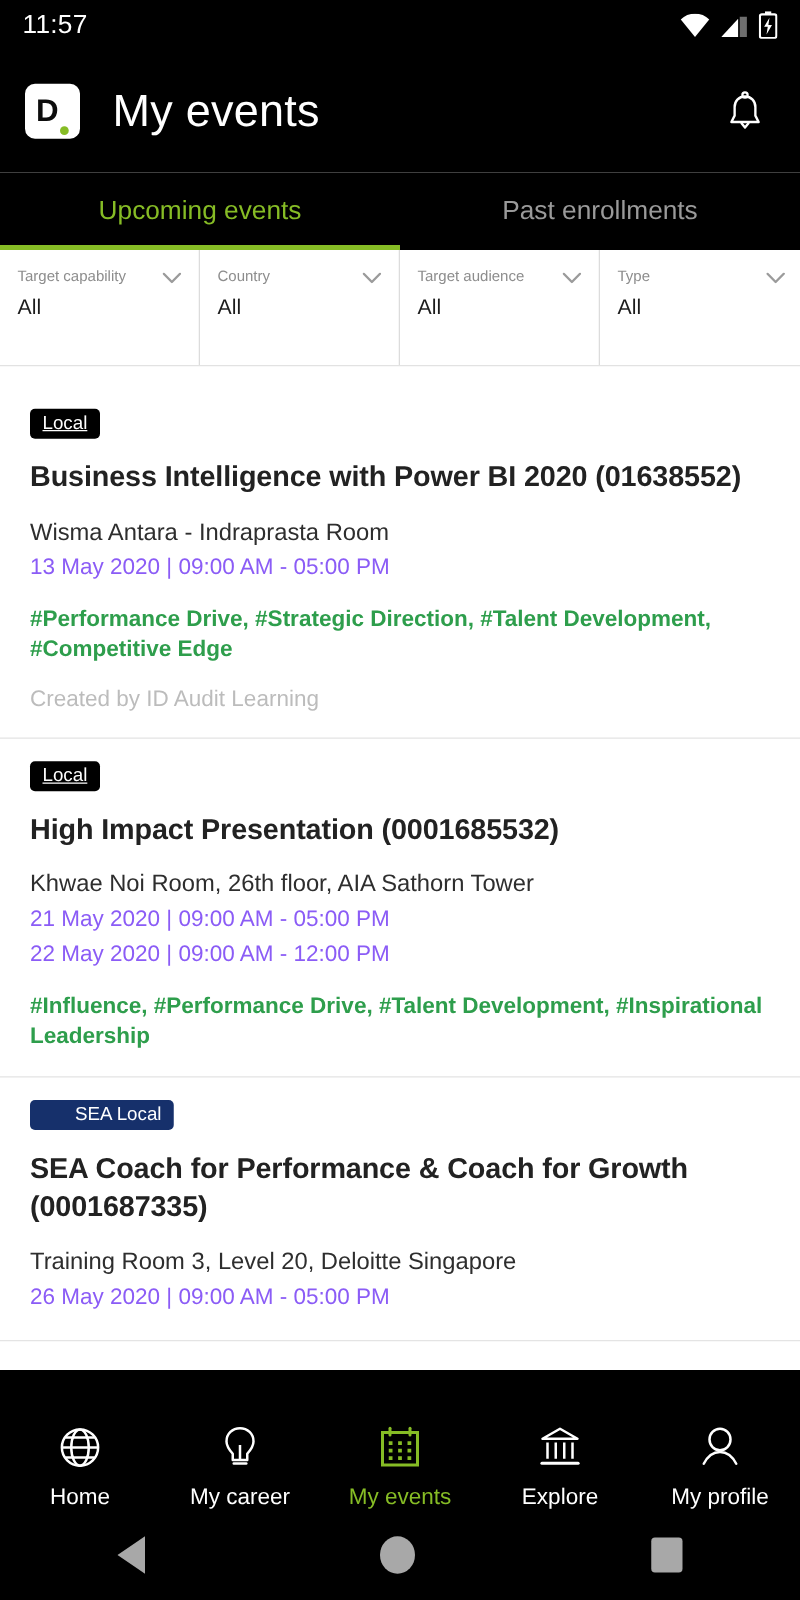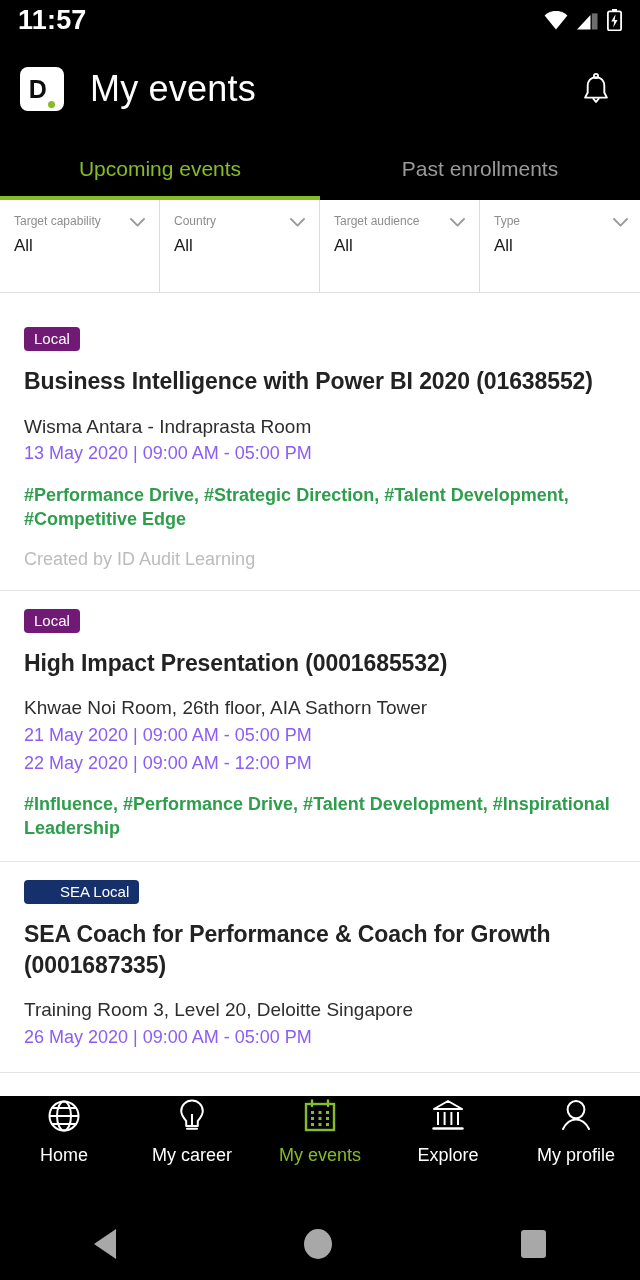--- a/index.html
+++ b/index.html
@@ -10,21 +10,21 @@
     overflow:hidden;
   }
   .phone { position:relative; width:640px; height:1280px; background:#ffffff; }
 
   
   .statusbar {
     height:40px; background:#000; color:#fff;
     display:flex; align-items:center; justify-content:space-between;
     padding:0 18px;
   }
-  .status-time { font-size:27px; letter-spacing:.2px;font-weight:bold; }
+  .status-time { font-size:21px; letter-spacing:.2px; }
   .status-icons { display:flex; align-items:center; gap:9px; }
 
   
   .appbar {
     height:98px; background:#000;
     display:flex; align-items:center; padding:0 20px;
   }
   .logo {
     width:44px; height:44px; background:#fff; border-radius:8px;
     display:flex; align-items:center; justify-content:center;
@@ -83,21 +83,21 @@
   
   .list { background:#fff; }
   .card {
     padding:18px 24px 20px 24px;
     border-bottom:1px solid #e4e4e4;
   }
   .badge {
     display:inline-block; color:#fff; font-size:15px;
     padding:4px 10px 5px 10px; border-radius:4px; line-height:1;
   }
-  .badge.local { background:#701a75; }
+  .badge.local { background:#000000;text-decoration:underline; }
   .badge.sea   { background:#16306b;padding-left:36px; }
   .card-title {
     font-size:23px; font-weight:bold; color:#222222;
     margin-top:15px; line-height:1.33; letter-spacing:-.1px;
   }
   .card-venue {
     font-size:19px; color:#2e2e2e; margin-top:16px; line-height:1.45;
   }
   .card-date {
     font-size:18px; color:#8b5cf6; line-height:1.55;
@@ -106,21 +106,21 @@
     font-size:18px; font-weight:bold; color:#2e9e4c;
     margin-top:16px; line-height:1.32;
   }
   .card-author {
     font-size:18px; color:#bcbcbc; margin-top:17px;
   }
 
   
   .bottomnav {
     position:absolute; left:0; bottom:72px; width:640px; height:112px;
-    background:#000; display:flex; align-items:flex-start;margin-top:37px;
+    background:#000; display:flex; align-items:flex-end;margin-top:37px;
   }
   .navitem {
     flex:1 1 20%; display:flex; flex-direction:column;
     align-items:center; justify-content:center; gap:9px;
   }
   .navlabel { font-size:18px; color:#ffffff; }
   .navitem.active .navlabel { color:#86bc25; }
 
   
   .sysnav {

